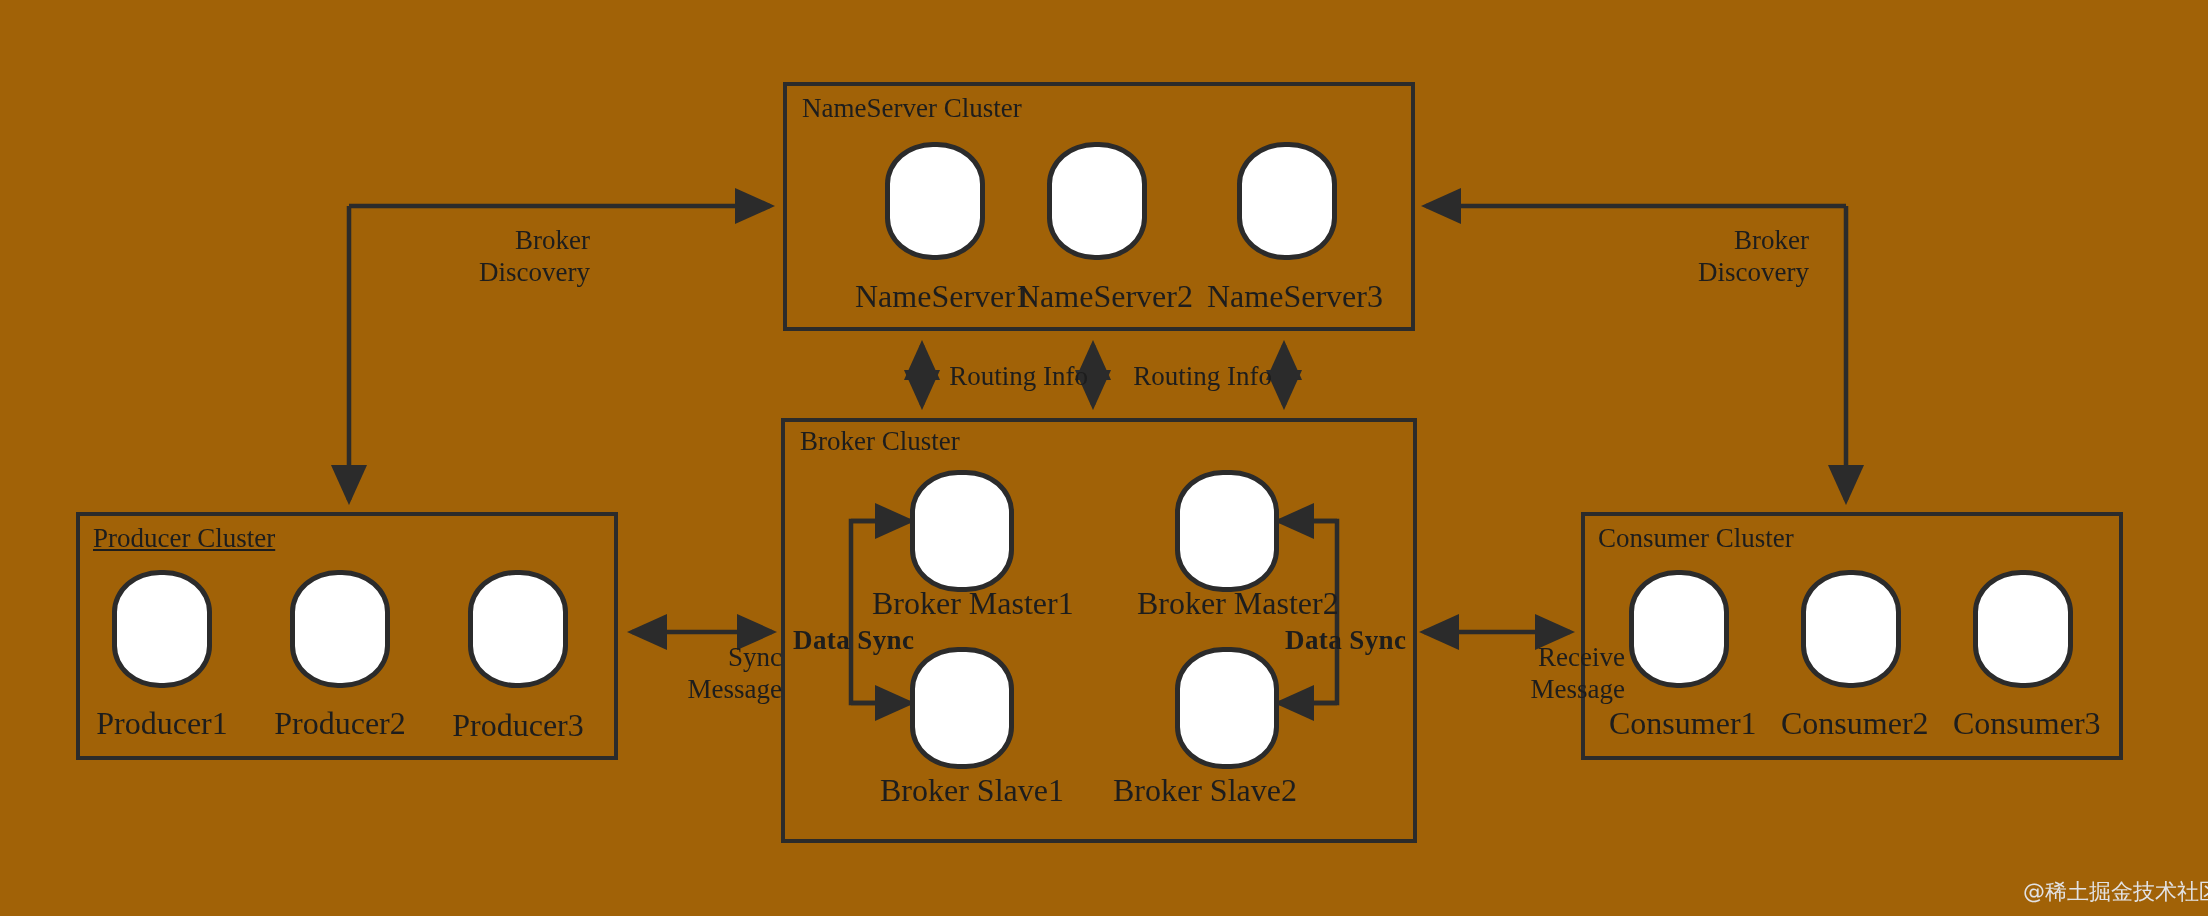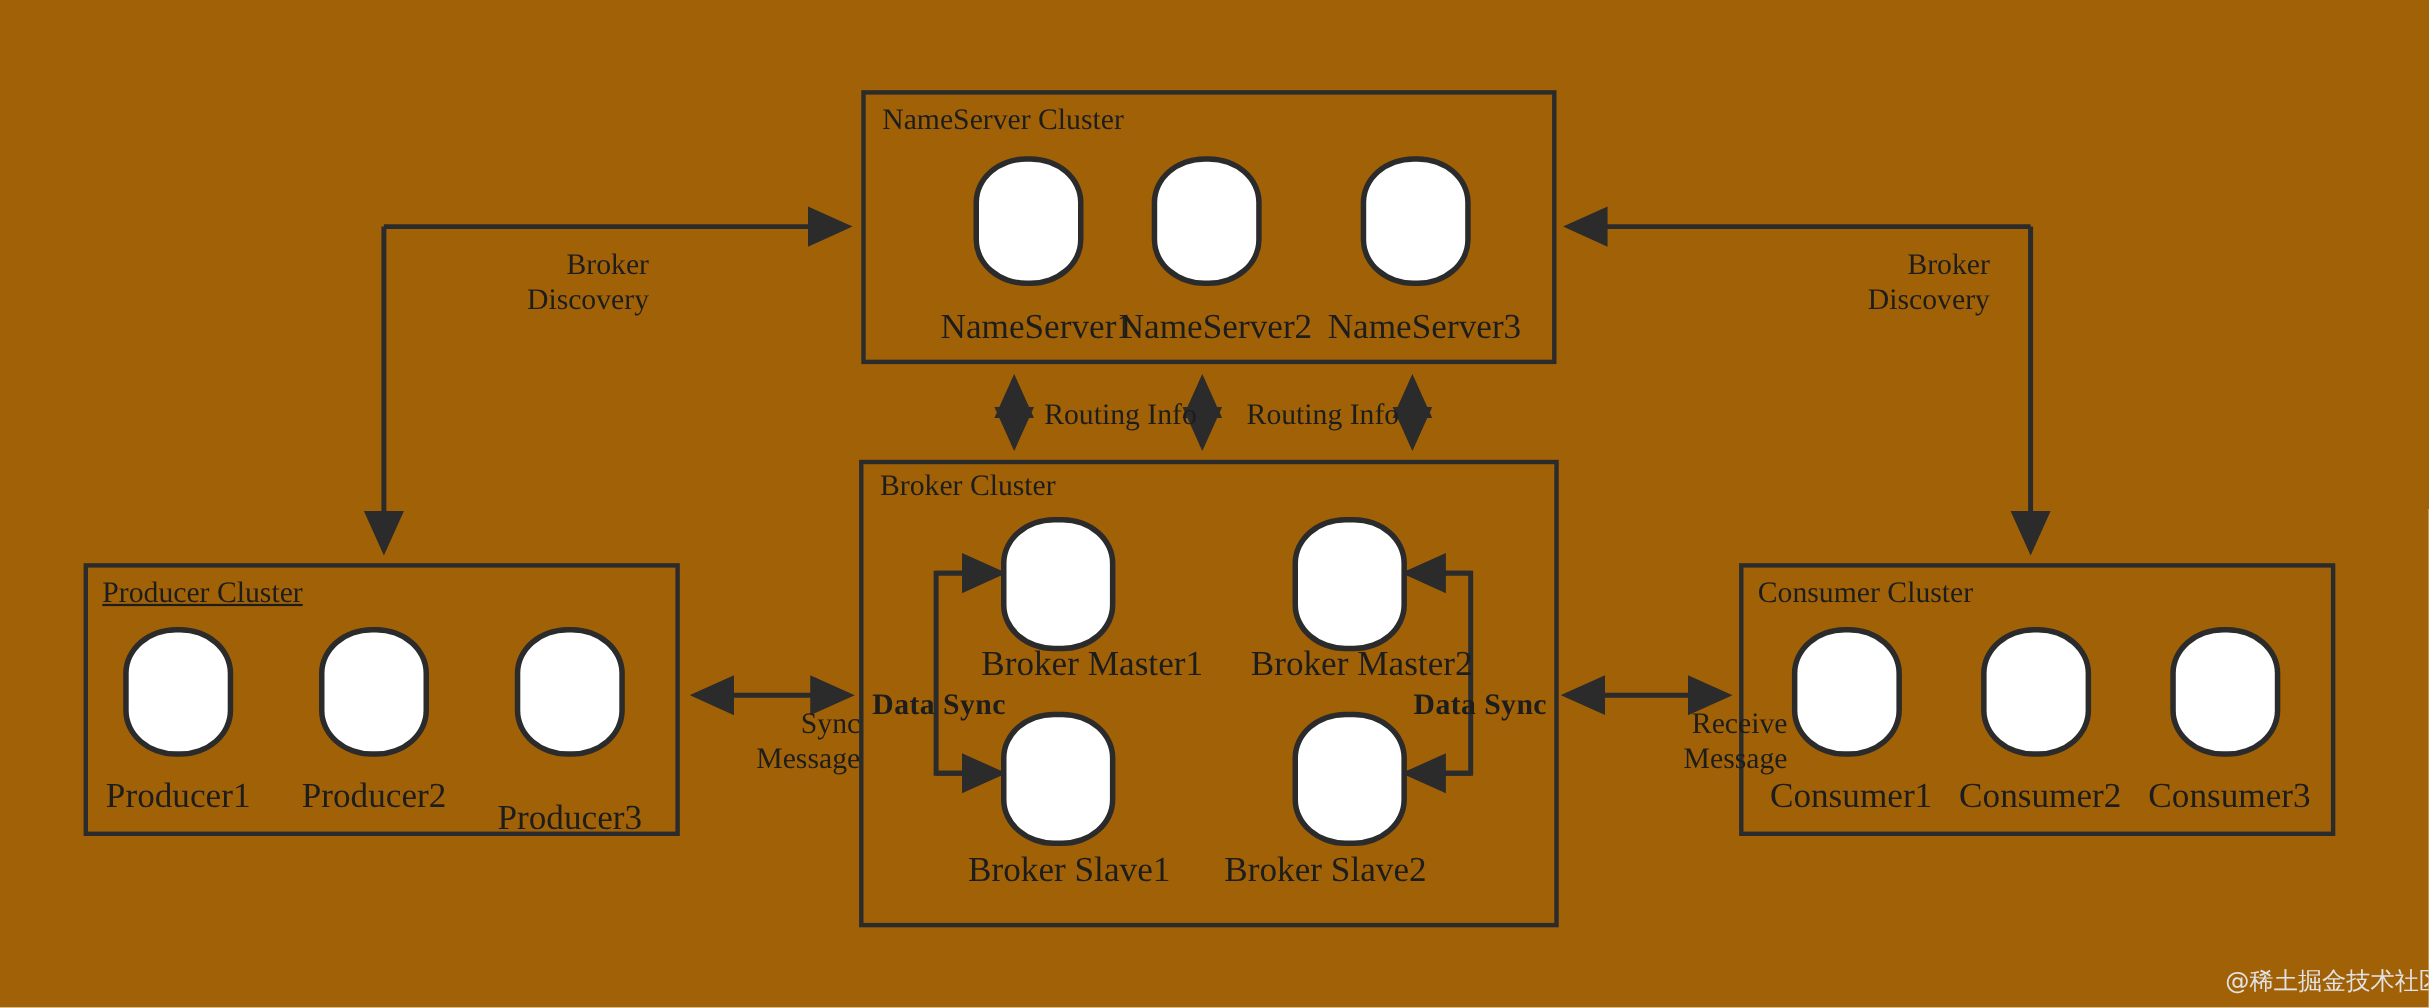--- a/index.html
+++ b/index.html
@@ -125,42 +125,42 @@
   <div class="node" style="left:1047px; top:142px; width:100px; height:118px;"></div>
   <div class="node-label" style="left:1017px; top:280px; width:160px;">NameServer2</div>
 
   <div class="node" style="left:1237px; top:142px; width:100px; height:118px;"></div>
   <div class="node-label" style="left:1207px; top:280px; width:160px;">NameServer3</div>
 
   <div class="cluster-box" style="left:781px; top:418px; width:636px; height:425px;"></div>
   <div class="cluster-title" style="left:800px; top:428px;">Broker Cluster</div>
 
   <div class="node" style="left:910px; top:470px; width:104px; height:122px;"></div>
-  <div class="node-label" style="left:892px; top:587px; width:180px;text-align:center;">Broker Master1</div>
+  <div class="node-label" style="left:872px; top:587px; width:180px;text-align:center;">Broker Master1</div>
 
   <div class="node" style="left:1175px; top:470px; width:104px; height:122px;"></div>
   <div class="node-label" style="left:1137px; top:587px; width:180px;">Broker Master2</div>
 
   <div class="node" style="left:910px; top:647px; width:104px; height:122px;"></div>
   <div class="node-label" style="left:880px; top:774px; width:164px;">Broker Slave1</div>
 
   <div class="node" style="left:1175px; top:647px; width:104px; height:122px;"></div>
   <div class="node-label" style="left:1113px; top:774px; width:164px;">Broker Slave2</div>
 
   <div class="cluster-box" style="left:76px; top:512px; width:542px; height:248px;"></div>
   <div class="cluster-title" style="left:93px; top:525px;text-decoration:underline;">Producer Cluster</div>
 
   <div class="node" style="left:112px; top:570px; width:100px; height:118px;"></div>
   <div class="node-label" style="left:92px; top:707px; width:140px;">Producer1</div>
 
   <div class="node" style="left:290px; top:570px; width:100px; height:118px;"></div>
   <div class="node-label" style="left:270px; top:707px; width:140px;">Producer2</div>
 
   <div class="node" style="left:468px; top:570px; width:100px; height:118px;"></div>
-  <div class="node-label" style="left:448px; top:727px; width:140px;">Producer3</div>
+  <div class="node-label" style="left:448px; top:709px; width:140px;">Producer3</div>
 
   <div class="cluster-box" style="left:1581px; top:512px; width:542px; height:248px;"></div>
   <div class="cluster-title" style="left:1598px; top:525px;">Consumer Cluster</div>
 
   <div class="node" style="left:1629px; top:570px; width:100px; height:118px;"></div>
   <div class="node-label" style="left:1609px; top:707px; width:140px;">Consumer1</div>
 
   <div class="node" style="left:1801px; top:570px; width:100px; height:118px;"></div>
   <div class="node-label" style="left:1781px; top:707px; width:140px;">Consumer2</div>
 

